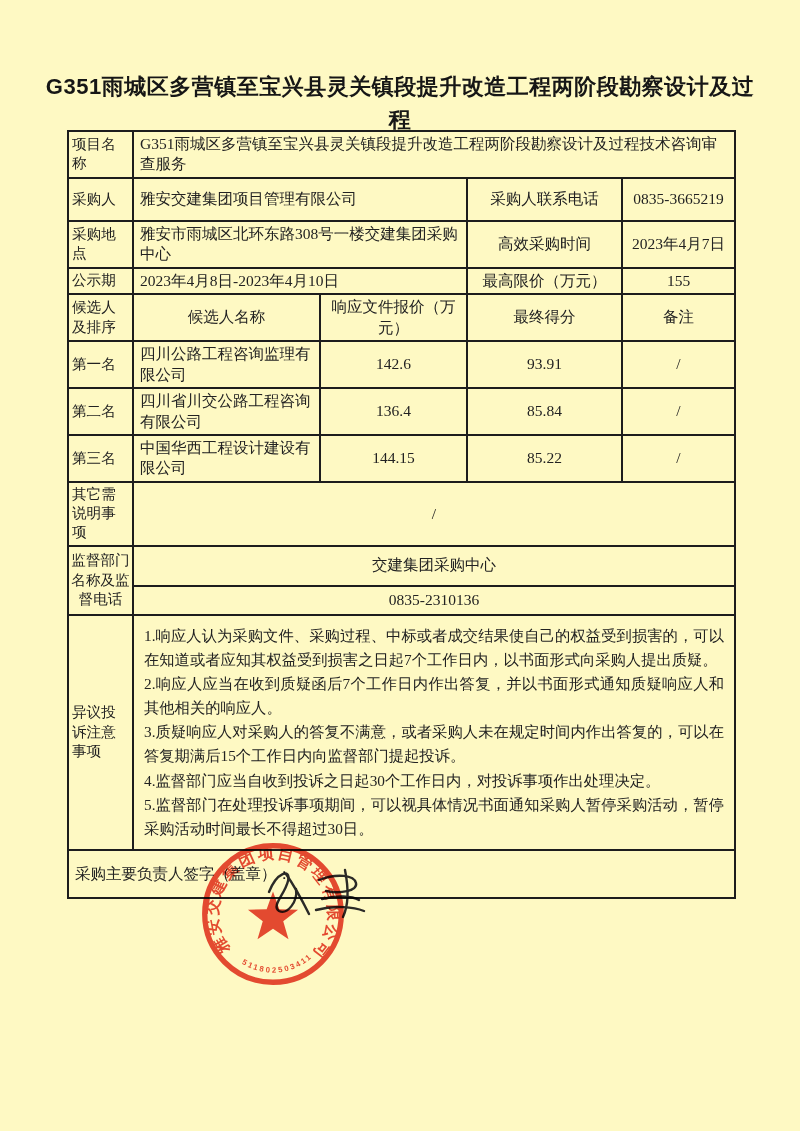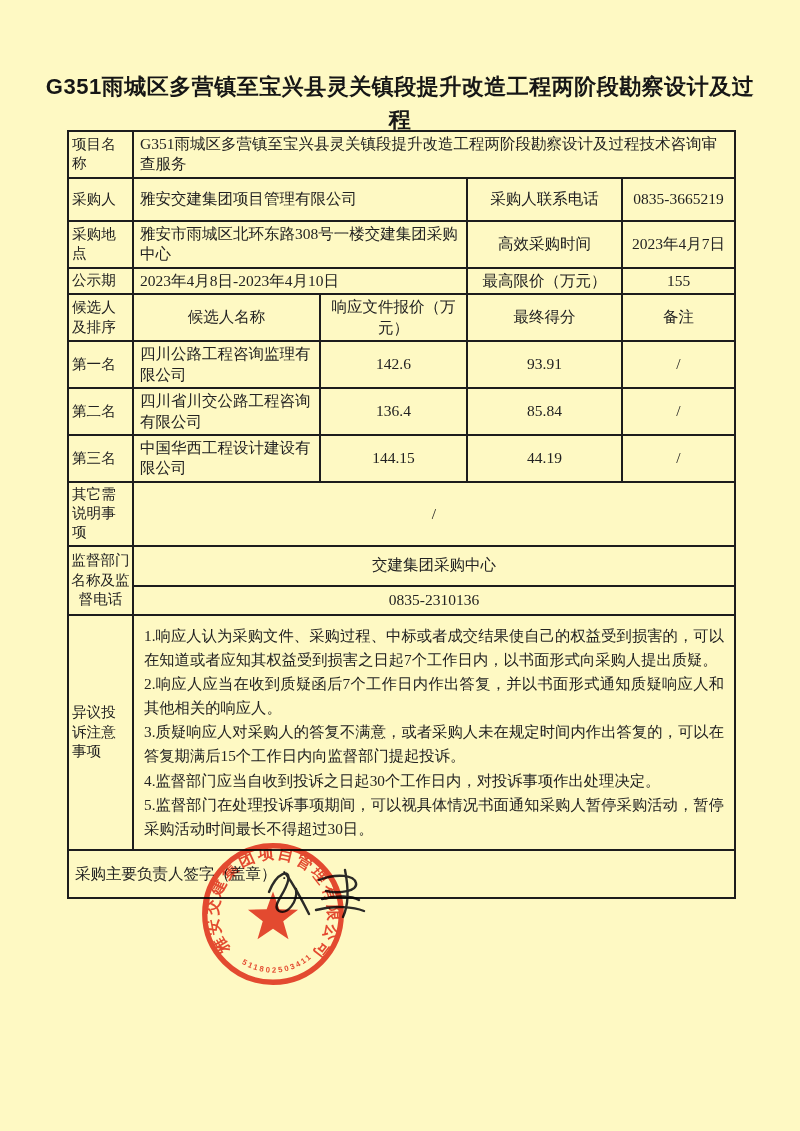--- a/index.html
+++ b/index.html
@@ -108,21 +108,21 @@
         <td class="lab">第二名</td>
         <td class="val">四川省川交公路工程咨询有限公司</td>
         <td class="c">136.4</td>
         <td class="c">85.84</td>
         <td class="c">/</td>
       </tr>
       <tr class="r8">
         <td class="lab">第三名</td>
         <td class="val">中国华西工程设计建设有限公司</td>
         <td class="c">144.15</td>
-        <td class="c">44.19</td>
+        <td class="c">85.22</td>
         <td class="c">/</td>
       </tr>
       <tr class="r9">
         <td class="lab">其它需说明事项</td>
         <td class="c" colspan="4">/</td>
       </tr>
       <tr class="r10">
         <td class="lab sup" rowspan="2">监督部门名称及监督电话</td>
         <td class="c" colspan="4">交建集团采购中心</td>
       </tr>

